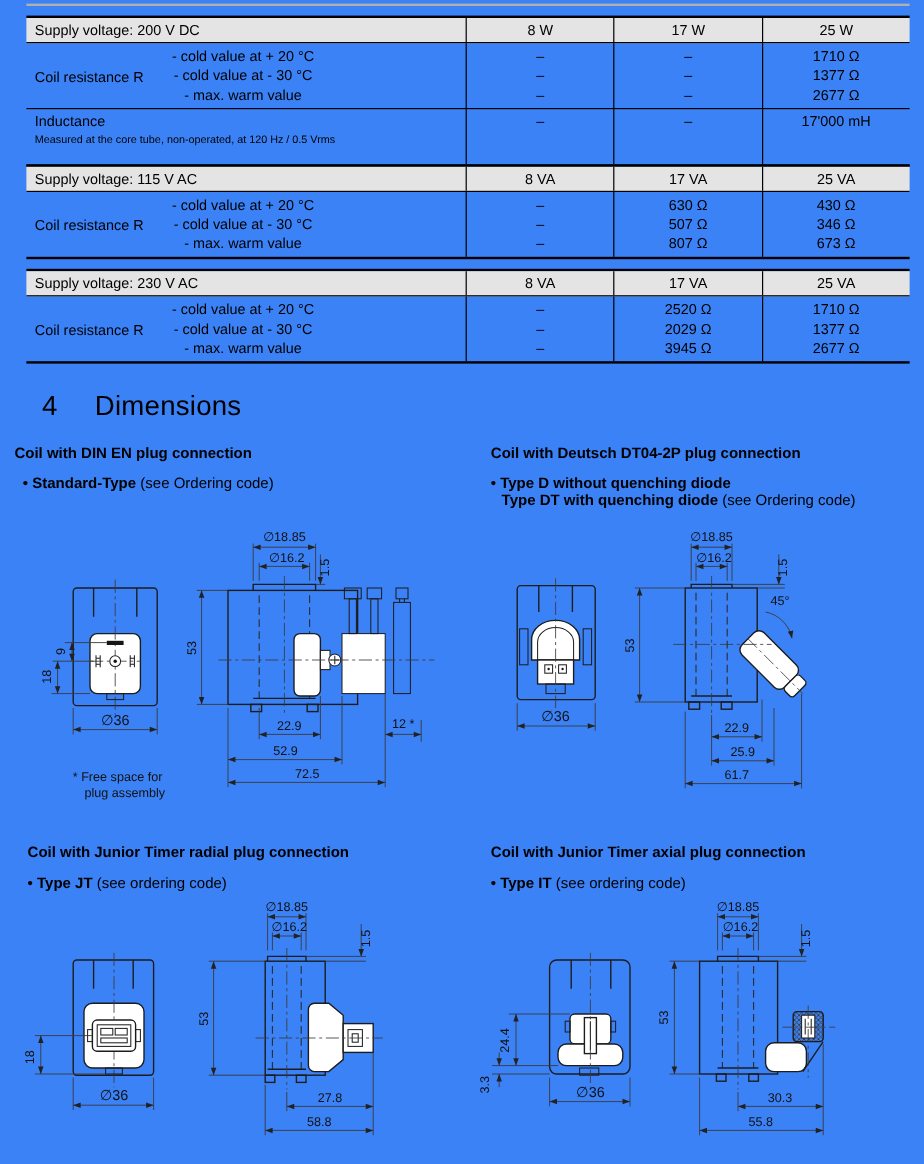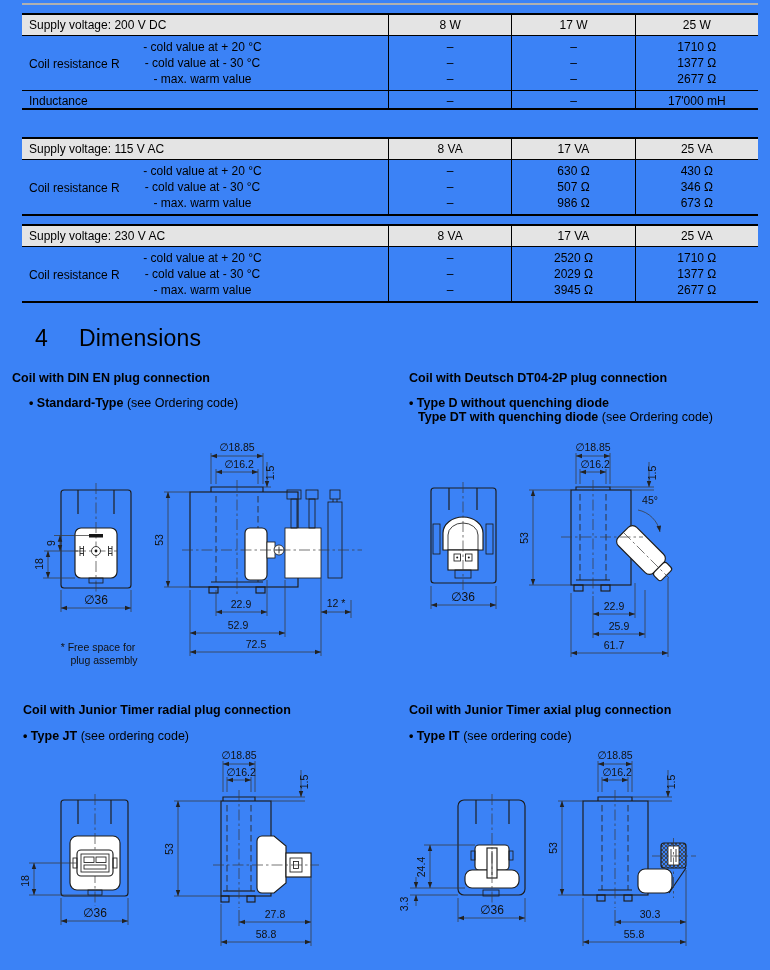--- a/index.html
+++ b/index.html
@@ -13,21 +13,21 @@
   .thead{display:flex;align-items:stretch;background:#e4e4e4;border-bottom:1.9px solid #000;
          height:20px;font-size:12px;}
   .th-title{width:366px;display:flex;align-items:center;padding-left:7px;box-sizing:border-box;}
   .th-col{flex:1;border-left:1.1px solid #000;display:flex;align-items:center;justify-content:center;}
   .tbody{display:flex;font-size:12px;line-height:16px;}
   .tb-left{width:366px;position:relative;padding:2.5px 0 3px;box-sizing:border-box;}
   .tb-main{position:absolute;left:7px;top:20px;}
   .tb-subs{text-align:center;padding-right:5px;}
   .tb-col{flex:1;border-left:1.1px solid #000;text-align:center;padding:2.5px 0 3px;}
   .textra{display:flex;border-top:1.6px solid #000;font-size:12px;}
-  .tx-left{width:366px;padding:3px 0 0 7px;box-sizing:border-box;}
+  .tx-left{width:366px;padding:3px 0 16px 7px;box-sizing:border-box;}
   .tx-note{font-size:9px;margin-top:3px;}
   .tx-col{flex:1;border-left:1.1px solid #000;text-align:center;padding-top:3px;}
 
   
   .h1{position:absolute;left:23px;top:325px;font-size:23px;letter-spacing:0.2px;margin-left:12px;}
   .h1 .num{display:inline-block;width:44px;}
   .subhead{position:absolute;font-size:12.5px;font-weight:bold;}
   .bullet{position:absolute;font-size:12.5px;}
   .bullet b{font-weight:bold;}
   .bullet .ind{padding-left:9px;display:block;}
@@ -77,20 +77,21 @@
       </div>
       <div class="tb-col">
         <div>1710 Ω</div>
         <div>1377 Ω</div>
         <div>2677 Ω</div>
       </div>
     </div>
     <div class="textra">
       <div class="tx-left">
         <div>Inductance</div>
+        <div class="tx-note">Measured at the core tube, non-operated, at 120 Hz / 0.5 Vrms</div>
       </div>
       <div class="tx-col">–</div>
       <div class="tx-col">–</div>
       <div class="tx-col">17'000 mH</div>
     </div>
   </div>
 
   <div class="dtable" style="top:137px">
     <div class="thead">
       <div class="th-title">Supply voltage: 115 V AC</div>
@@ -108,21 +109,21 @@
         </div>
       </div>
       <div class="tb-col">
         <div>–</div>
         <div>–</div>
         <div>–</div>
       </div>
       <div class="tb-col">
         <div>630 Ω</div>
         <div>507 Ω</div>
-        <div>986 Ω</div>
+        <div>807 Ω</div>
       </div>
       <div class="tb-col">
         <div>430 Ω</div>
         <div>346 Ω</div>
         <div>673 Ω</div>
       </div>
     </div>
   </div>
 
   <div class="dtable" style="top:224px">
@@ -157,21 +158,21 @@
         <div>2677 Ω</div>
       </div>
     </div>
   </div>
 
   <div class="h1">
     <span class="num">4</span><span>Dimensions</span>
   </div>
 
   <div class="subhead" style="left:12px;top:371px">Coil with DIN EN plug connection</div>
-  <div class="bullet" style="left:29px;top:396px"><b>• Standard-Type</b><span> (see Ordering code)</span></div>
+  <div class="bullet" style="left:19px;top:396px"><b>• Standard-Type</b><span> (see Ordering code)</span></div>
 
   <div class="subhead" style="left:409px;top:371px">Coil with Deutsch DT04-2P plug connection</div>
   <div class="bullet" style="left:409px;top:396px">
     <b>• Type D without quenching diode</b>
     <span class="ind"><b>Type DT with quenching diode</b><span> (see Ordering code)</span></span>
   </div>
 
   <svg class="dwg" style="left:18px;top:438px" width="362" height="236" viewBox="0 0 362 236">
     <defs>
       <marker id="mkA" viewBox="0 0 10 8" markerWidth="9" markerHeight="7.2" refX="9.6" refY="4" orient="auto-start-reverse">

